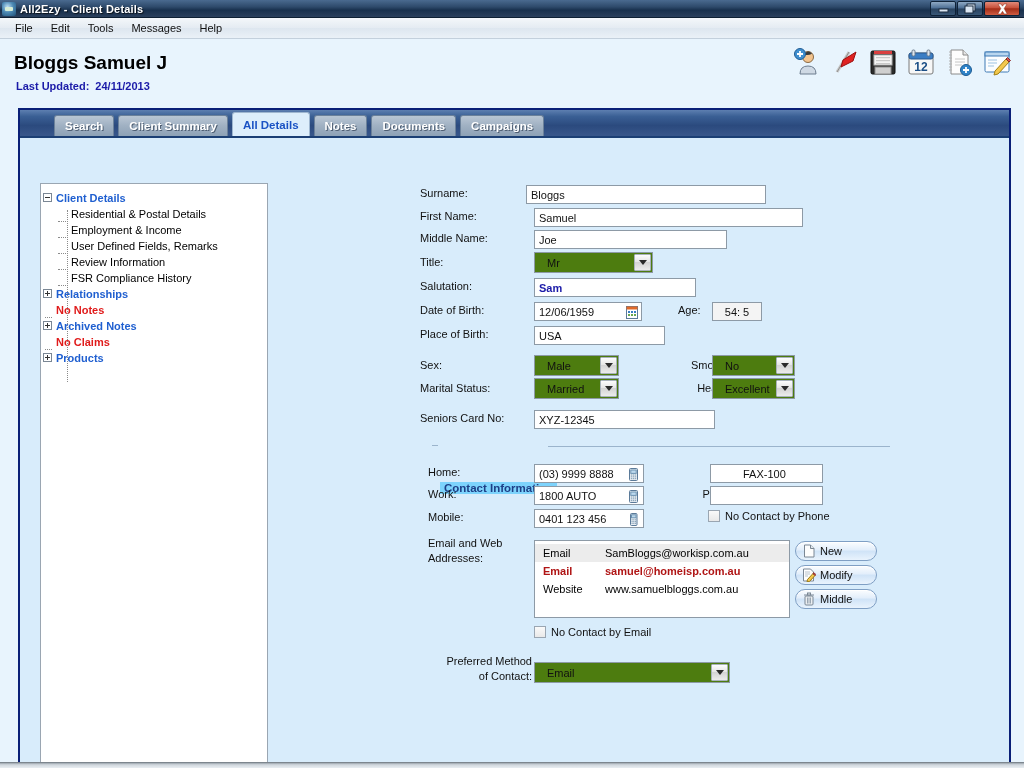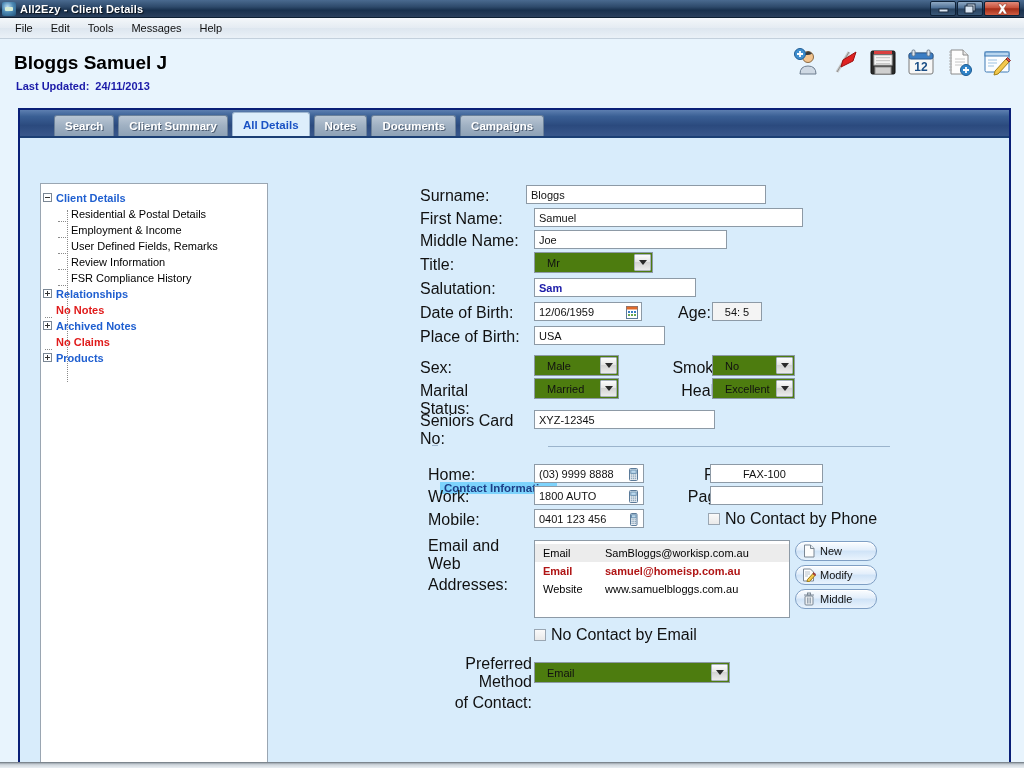--- a/index.html
+++ b/index.html
@@ -145,21 +145,21 @@
     border-top: 1px dotted #8a8a8a;
   }
   .guideline {
     position: absolute; left: 26px; top: 26px; width: 0; height: 172px;
     border-left: 1px dotted #8a8a8a;
   }
 
   
   #form { position: absolute; left: 400px; top: 73px; width: 580px; height: 600px; font-size: 11px; }
   .row { position: absolute; display: flex; align-items: center; }
-  .lbl { color: #111; font-size: 16px; }
+  .lbl { color: #111; font-size: 11px; }
 
   input.txt, .txtbox {
     height: 19px; border: 1px solid #8d9aa6; background: #fff;
     font-family: "Liberation Sans", sans-serif; font-size: 11px;
     padding: 0 4px; color: #111; outline: none;
   }
   .txtbox { display: flex; align-items: center; }
   .txtbox.grey { background: #f4f4f4; }
   .blueval { color: #1a1aa8; font-weight: bold; }
 

